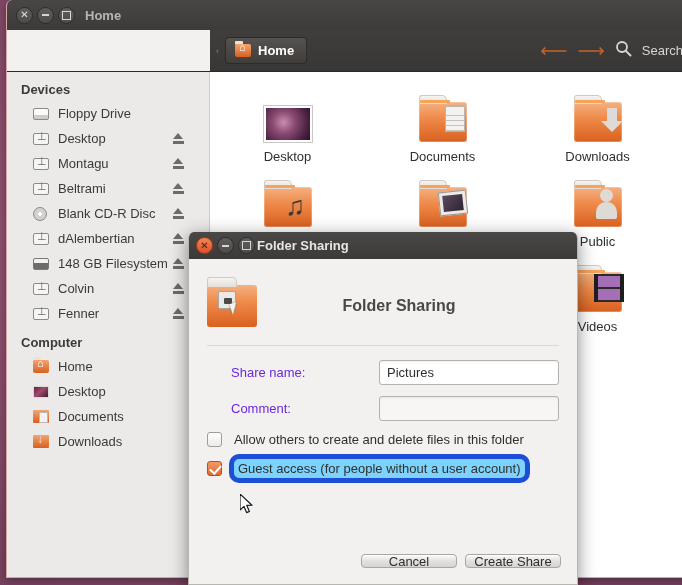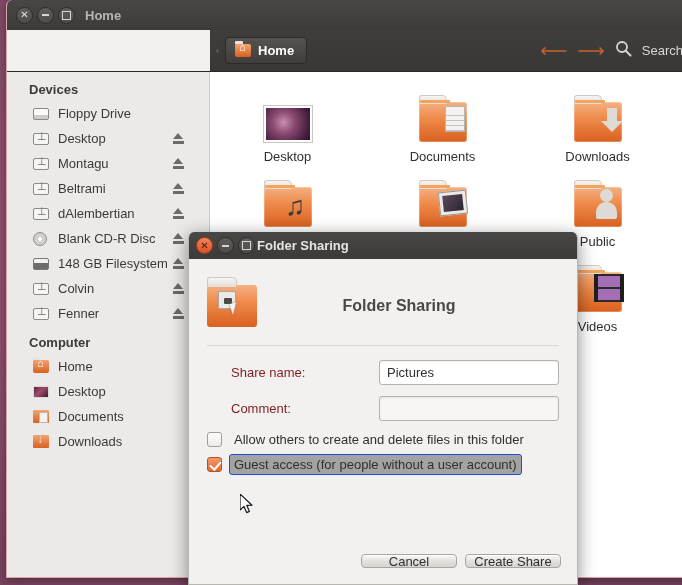--- a/index.html
+++ b/index.html
@@ -87,21 +87,21 @@
   
   #sidebar {
     width: 203px;
     background: #eceae8;
     border-right: 1px solid #cfcdc9;
     padding-top: 5px;
     position: relative;
   }
   .side-head {
     font-size: 13px; font-weight: bold; color: #3c3b39;
-    padding: 5px 0 4px 22px;
+    padding: 5px 0 4px 14px;
   }
   .side-row {
     display: flex; align-items: center;
     height: 25px; padding-left: 26px; padding-right: 24px;
     font-size: 13px; color: #3a3a38;
     position: relative;
   }
   .side-row .s-icon { width: 18px; margin-right: 7px; flex: 0 0 18px; display:flex; align-items:center;}
   .side-row .s-label { white-space: nowrap; overflow: hidden; }
   .eject {
@@ -253,32 +253,32 @@
     background: linear-gradient(to bottom, #f2996d, #e06a2e);
     border-color: #b4501c;
   }
   .chk.on::after {
     content:""; position:absolute; left:4px; top:1px; width:5px; height:9px;
     border:solid #ffffff; border-width:0 2.2px 2.2px 0; transform:rotate(42deg);
   }
   .chk-label { font-size:13px; color:#2f2f2d; }
 
   .field-row { display:flex; align-items:center; margin-bottom: 11px; padding-left: 24px; }
-  .field-lab { width: 148px; font-size:13px; color:#7f1d1d; }
+  .field-lab { width: 148px; font-size:13px; color:#6d28d9; }
   .field-in {
     flex:1; height:25px; border:1px solid #b6b3ae; border-radius:3px;
     background:#ffffff; font-size:13px; color:#2f2f2d;
     padding: 0 7px; display:flex; align-items:center;
     box-shadow: inset 0 1px 2px rgba(0,0,0,.07);
   }
   .field-in.empty { background:#f7f6f5; }
 
   .opt-row { display:flex; align-items:center; gap:12px; margin-bottom: 10px; }
   .opt-row.focused .opt-text {
-    background:#a3a3a3; border:1px solid #1d4ed8; border-radius:3px;
+    background:#7dd3fc; border:5px solid #1d4ed8; border-radius:10px;
     padding: 2px 4px; margin: -3px -5px;
   }
   .opt-text { font-size:13px; color:#2f2f2d; }
 
   #dlg-buttons {
     position:absolute; right:16px; bottom:16px; display:flex; gap:8px;
   }
   .dbtn {
     min-width: 96px; height: 14px; border-radius: 4px;
     border: 1px solid #a9a6a1;
@@ -357,30 +357,30 @@
         </div>
         <div class="side-row">
           <span class="s-icon">
               <span class="ic-net"></span>
             </span>
           <span class="s-label">Beltrami</span>
           <span class="eject"></span>
         </div>
         <div class="side-row">
           <span class="s-icon">
+              <span class="ic-cd"></span>
+            </span>
+          <span class="s-label">Blank CD-R Disc</span>
+          <span class="eject"></span>
+        </div>
+        <div class="side-row">
+          <span class="s-icon">
               <span class="ic-net"></span>
             </span>
           <span class="s-label">dAlembertian</span>
-          <span class="eject"></span>
-        </div>
-        <div class="side-row">
-          <span class="s-icon">
-              <span class="ic-cd"></span>
-            </span>
-          <span class="s-label">Blank CD-R Disc</span>
           <span class="eject"></span>
         </div>
         <div class="side-row">
           <span class="s-icon">
               <span class="ic-fs"></span>
             </span>
           <span class="s-label">148 GB Filesystem</span>
           <span class="eject"></span>
         </div>
         <div class="side-row">

